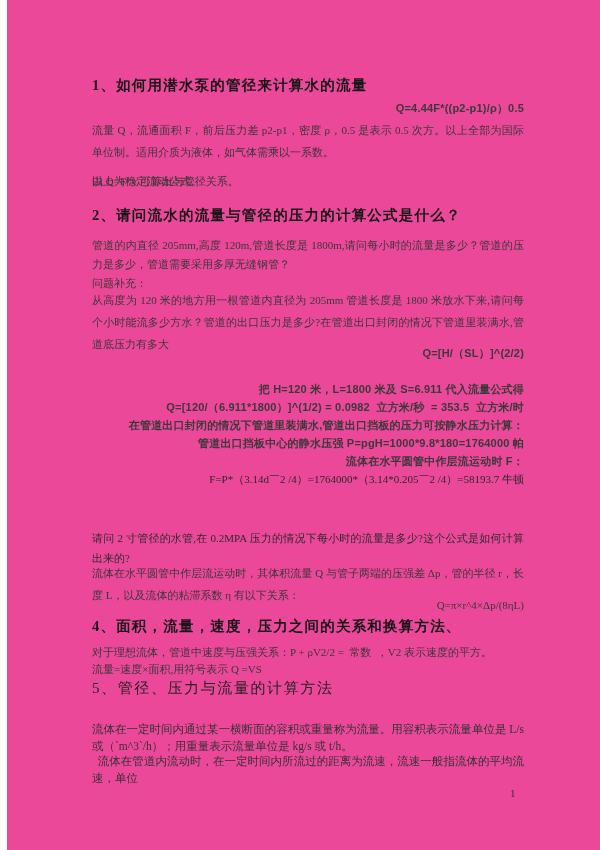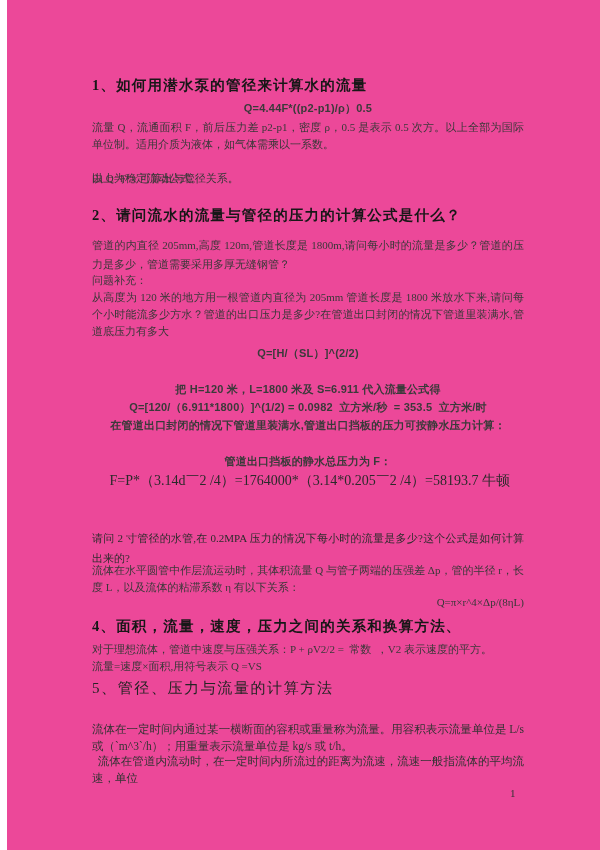--- a/index.html
+++ b/index.html
@@ -41,39 +41,39 @@
     color: #242424;
     text-align: left;
   }
   
   .fm {
     font-family: "Liberation Sans", "DejaVu Sans", sans-serif;
     font-size: 11px;
     font-weight: 700;
     color: #3a3a3a;
     letter-spacing: 0.2px;
-    text-align: center;
+    text-align: right;
   }
   
   .bd {
     font-size: 11px;
-    line-height: 17px;
+    line-height: 22px;
     color: #383838;
   }
   
   .bd-lg {
     font-size: 11px;
     line-height: 20px;
     color: #2c2c2c;
   }
   
   .fserif {
-    font-size: 14px;
+    font-size: 11px;
     color: #2a2a2a;
-    text-align: center;
+    text-align: right;
   }
   
   .bd5 {
     font-size: 11.5px;
     line-height: 16.5px;
     color: #333333;
   }
   .pageno {
     position: absolute;
     left: 503px;
@@ -95,21 +95,22 @@
   <p class="ln bd" style="top:170px">以上为稳定流动公式。</p>
 
   <h2 class="ln h-bold" style="top:206px">2、请问流水的流量与管径的压力的计算公式是什么？</h2>
   <p class="ln bd" style="top:236px; line-height:19px">管道的内直径 205mm,高度 120m,管道长度是 1800m,请问每小时的流量是多少？管道的压力是多少，管道需要采用多厚无缝钢管？</p>
   <p class="ln bd" style="top:272px">问题补充：</p>
   <p class="ln bd" style="top:289px">从高度为 120 米的地方用一根管道内直径为 205mm 管道长度是 1800 米放水下来,请问每个小时能流多少方水？管道的出口压力是多少?在管道出口封闭的情况下管道里装满水,管道底压力有多大</p>
   <p class="ln fm" style="top:346px">Q=[H/（SL）]^(2/2)</p>
   <p class="ln fm" style="top:382px">把 H=120 米，L=1800 米及 S=6.911 代入流量公式得</p>
   <p class="ln fm" style="top:400px">Q=[120/（6.911*1800）]^(1/2) = 0.0982  立方米/秒  = 353.5  立方米/时</p>
   <p class="ln fm" style="top:418px">在管道出口封闭的情况下管道里装满水,管道出口挡板的压力可按静水压力计算：</p>
-  <p class="ln fm" style="top:454px">管道出口挡板的静水总压力为 F：</p>
+  <p class="ln fm" style="top:436px">管道出口挡板中心的静水压强 P=pgH=1000*9.8*180=1764000 帕</p>
+  <p class="ln fm" style="top:454px">流体在水平圆管中作层流运动时 F：</p>
   <p class="ln fserif" style="top:472px"> F=P*（3.14d￣2 /4）=1764000*（3.14*0.205￣2 /4）=58193.7 牛顿</p>
 
   <p class="ln bd-lg" style="top:528px">请问 2 寸管径的水管,在 0.2MPA 压力的情况下每小时的流量是多少?这个公式是如何计算出来的?</p>
   <p class="ln bd" style="top:562px">流体在水平圆管中作层流运动时，其体积流量 Q 与管子两端的压强差 Δp，管的半径 r，长度 L，以及流体的粘滞系数 η 有以下关系：</p>
   <p class="ln bd" style="top:594px; left:113px; width:404px; text-align:right">Q=π×r^4×Δp/(8ηL)</p>
 
   <h2 class="ln h-bold" style="top:617px">4、面积，流量，速度，压力之间的关系和换算方法、</h2>
   <p class="ln bd" style="top:641px">对于理想流体，管道中速度与压强关系：P + ρV2/2 =  常数  ，V2 表示速度的平方。</p>
   <p class="ln bd" style="top:658px">流量=速度×面积,用符号表示 Q =VS</p>
 

